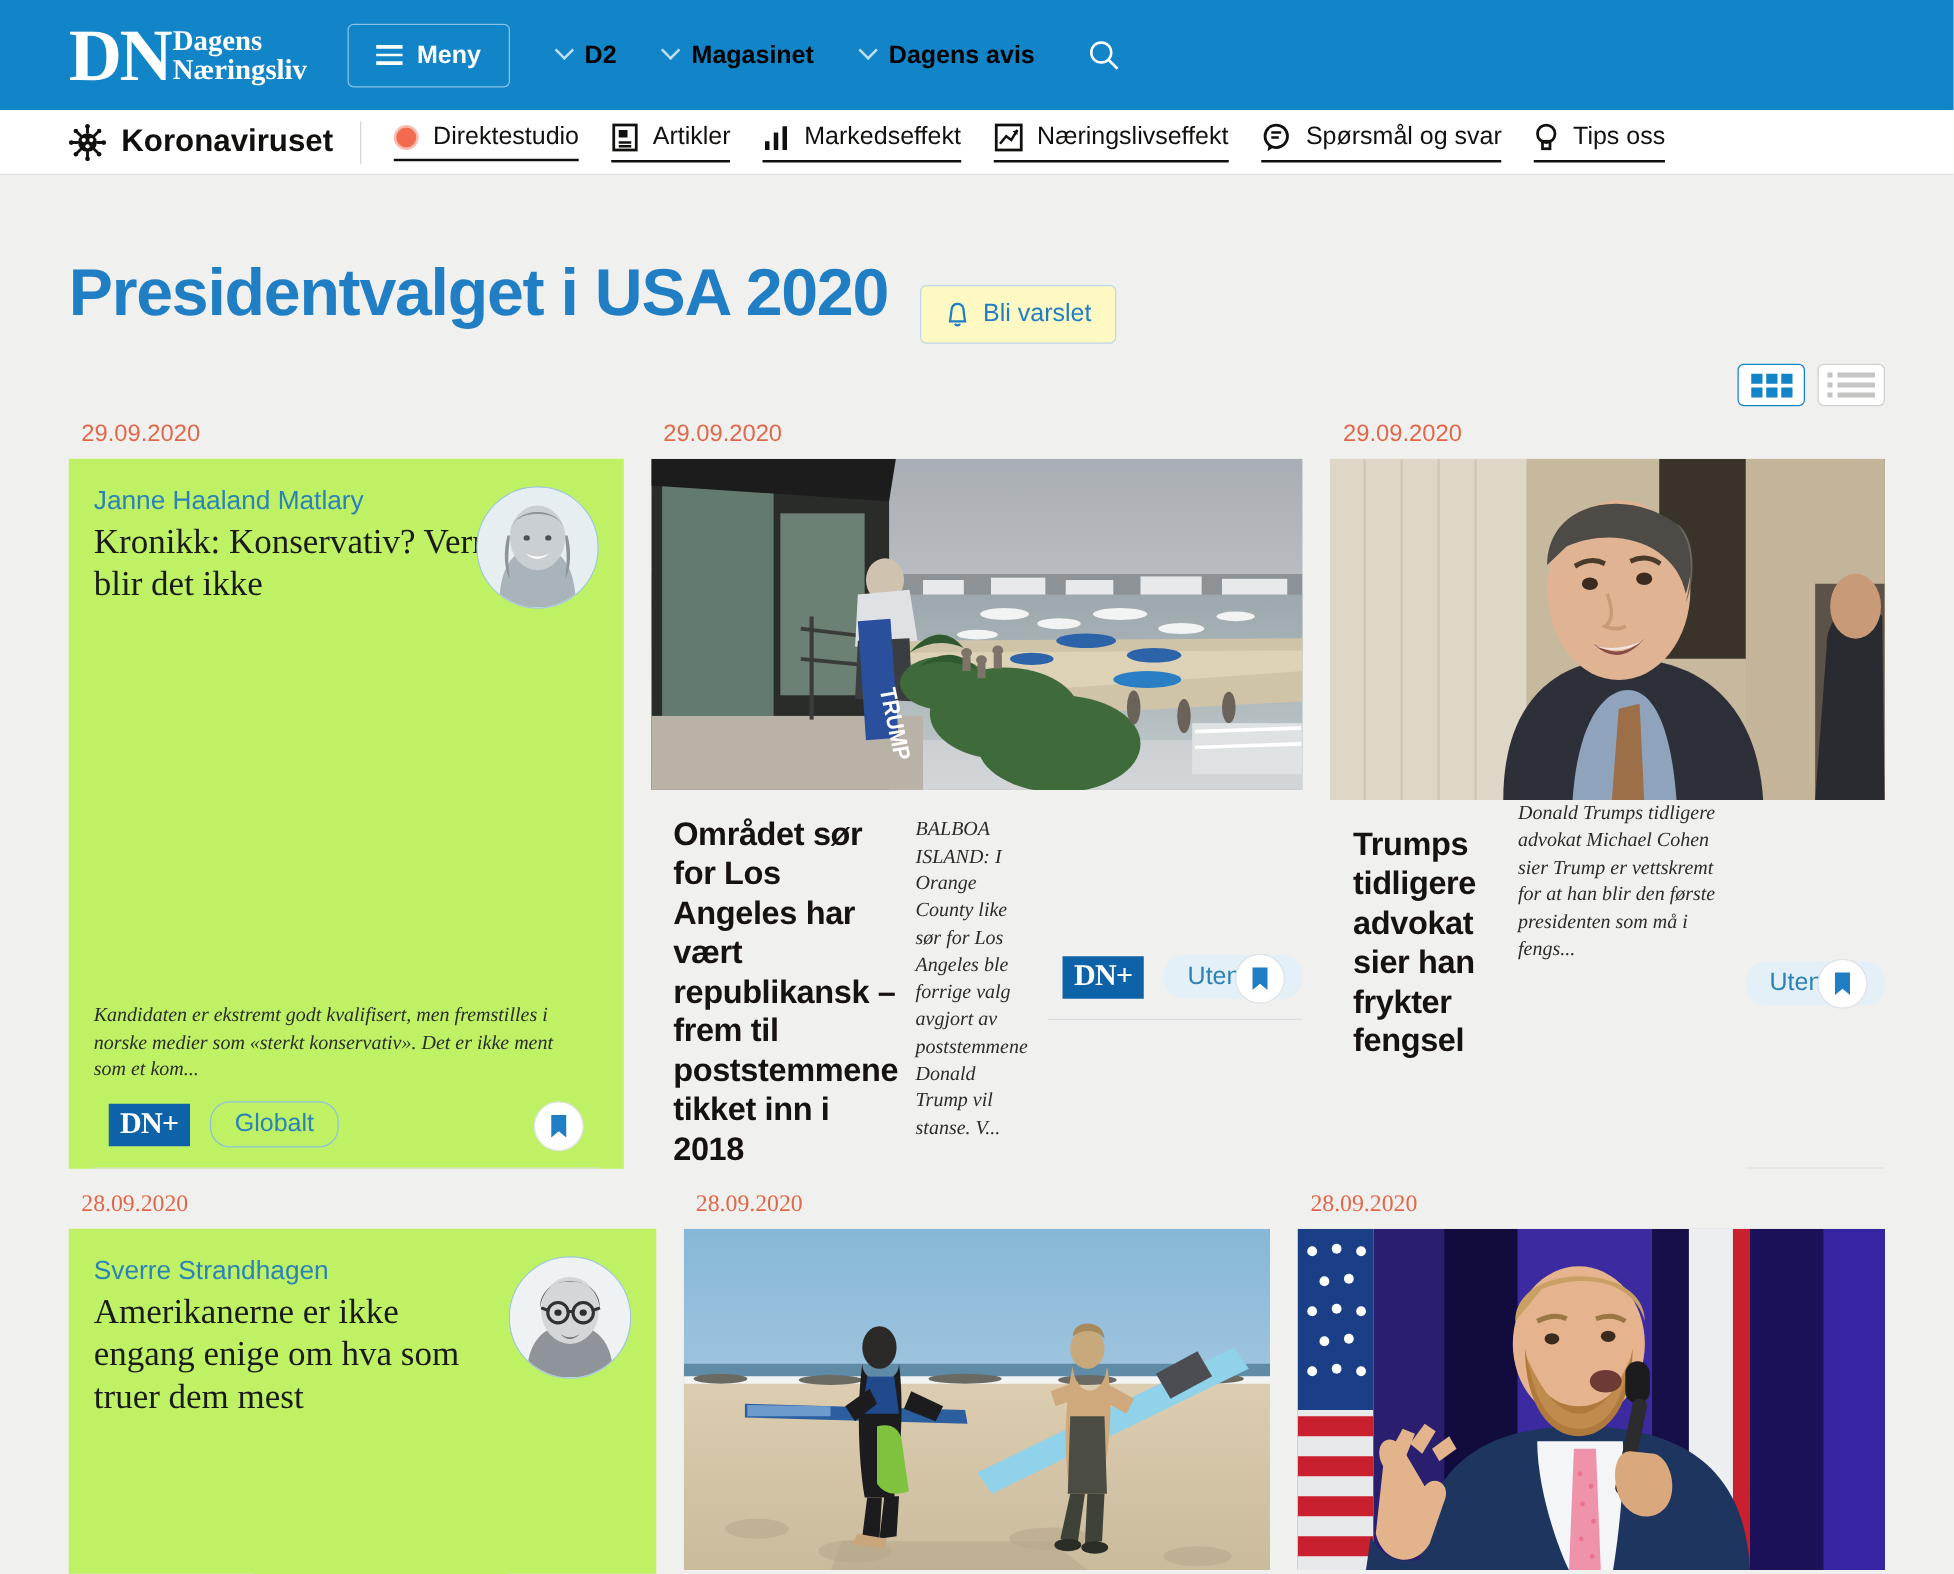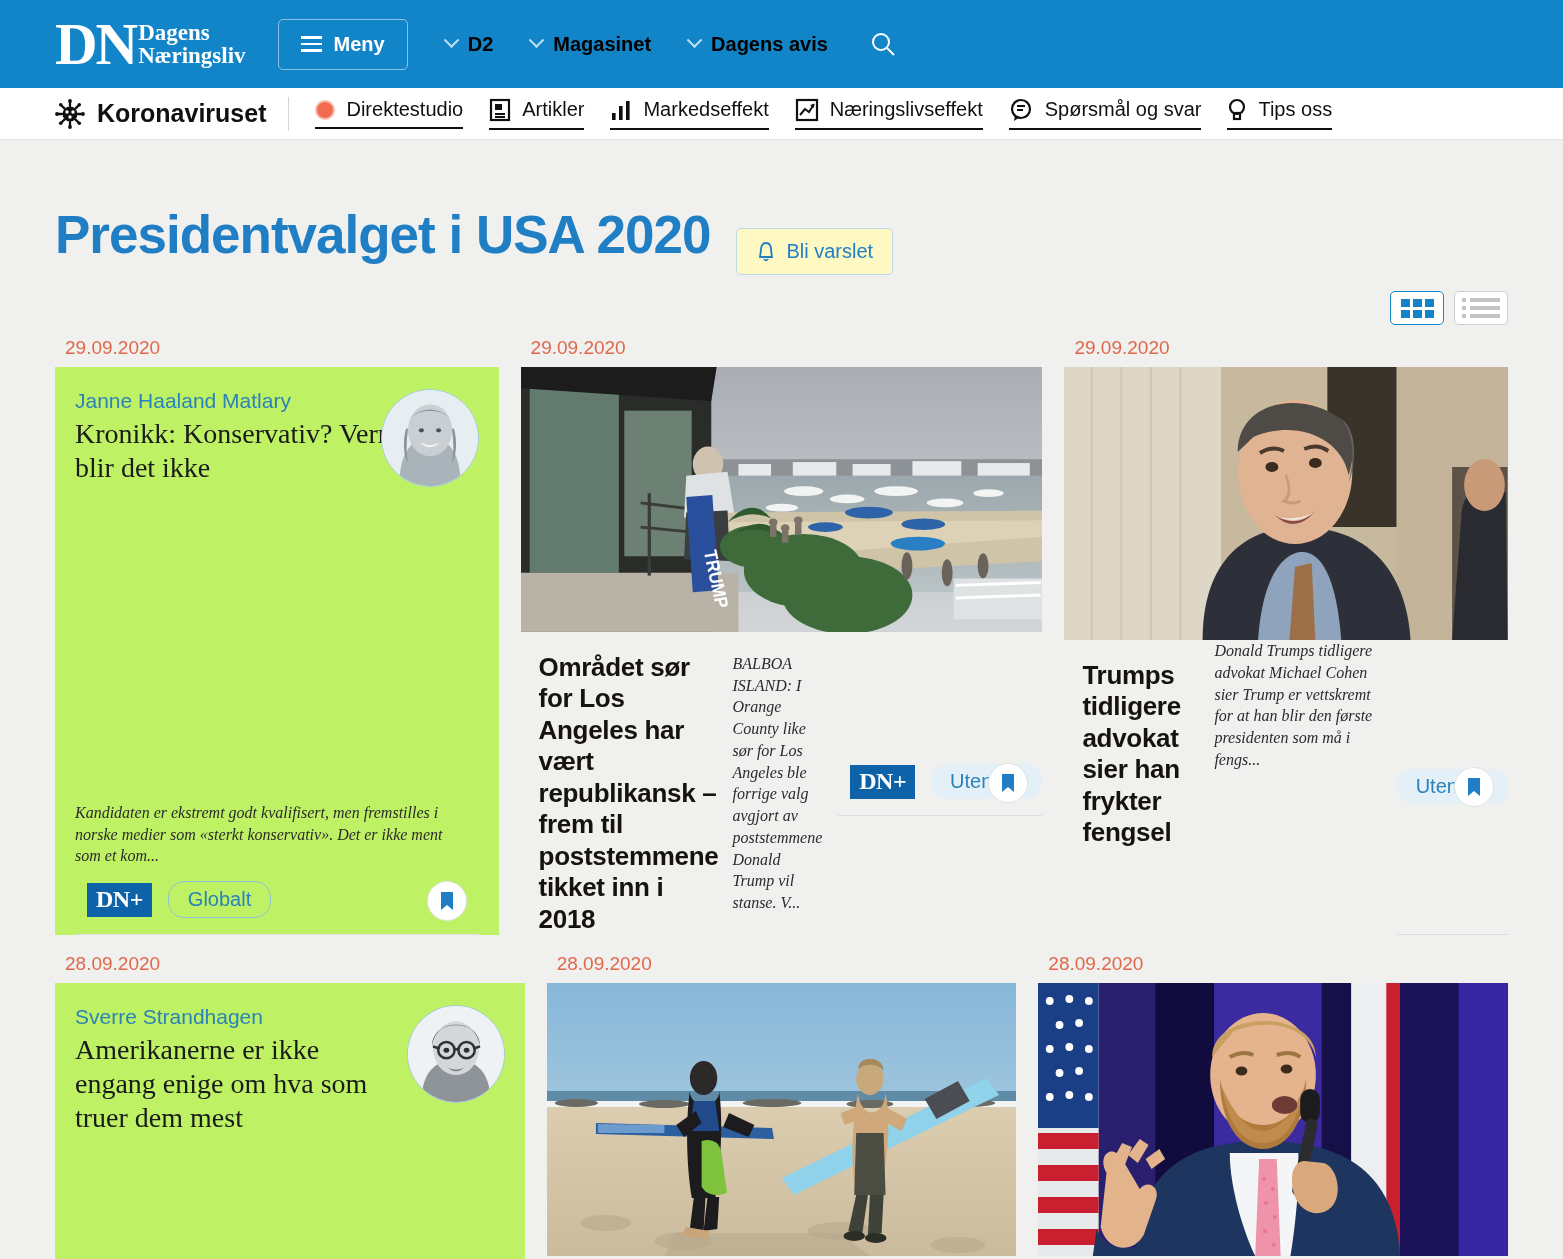--- a/index.html
+++ b/index.html
@@ -225,21 +225,21 @@
   }
   .bookmark {
     position: absolute; right: 12px; top: 50%; transform: translateY(-50%);
     width: 40px; height: 40px; border-radius: 50%;
     border: 1px solid #dfe3e5; background:#fff;
     display:flex; align-items:center; justify-content:center;
     cursor: pointer;
   }
   .card.news .bookmark { right: 14px; }
 
-  .row2 .date { padding-top: 18px; }
+  .row2 .date { padding-top: 18px; font-family: Liberation Serif, serif; }
 </style>
 </head>
 <body>
 
 <div class="topbar">
   <div class="brand">
     <span class="brand-dn">DN</span>
     <span class="brand-words">
       <span style="display:block">Dagens</span>
       <span style="display:block">Næringsliv</span>

